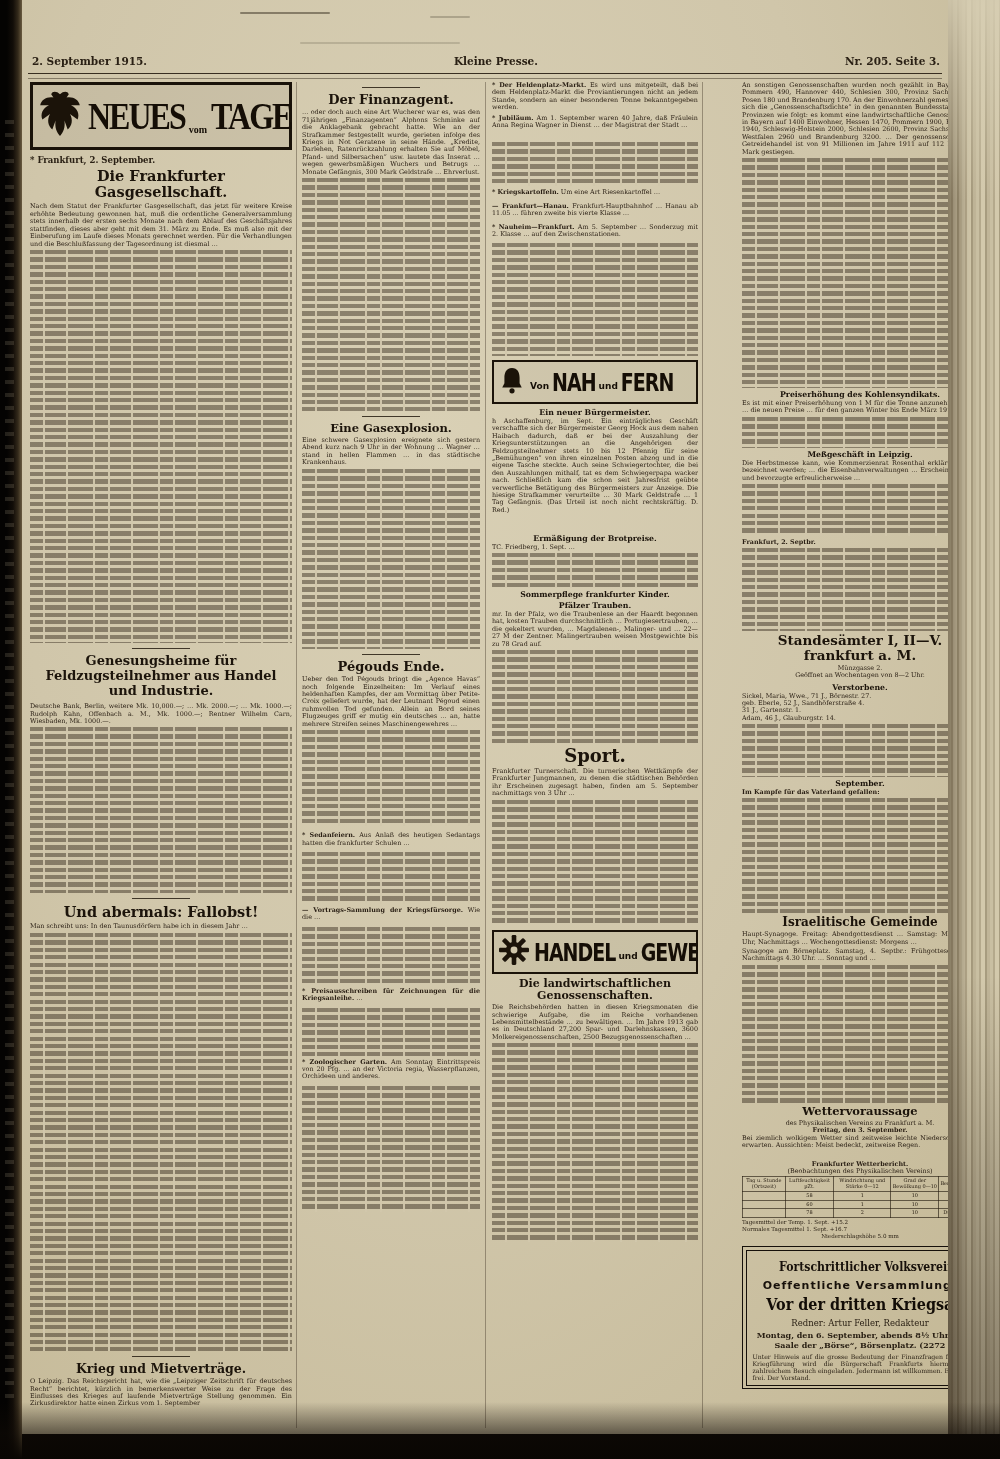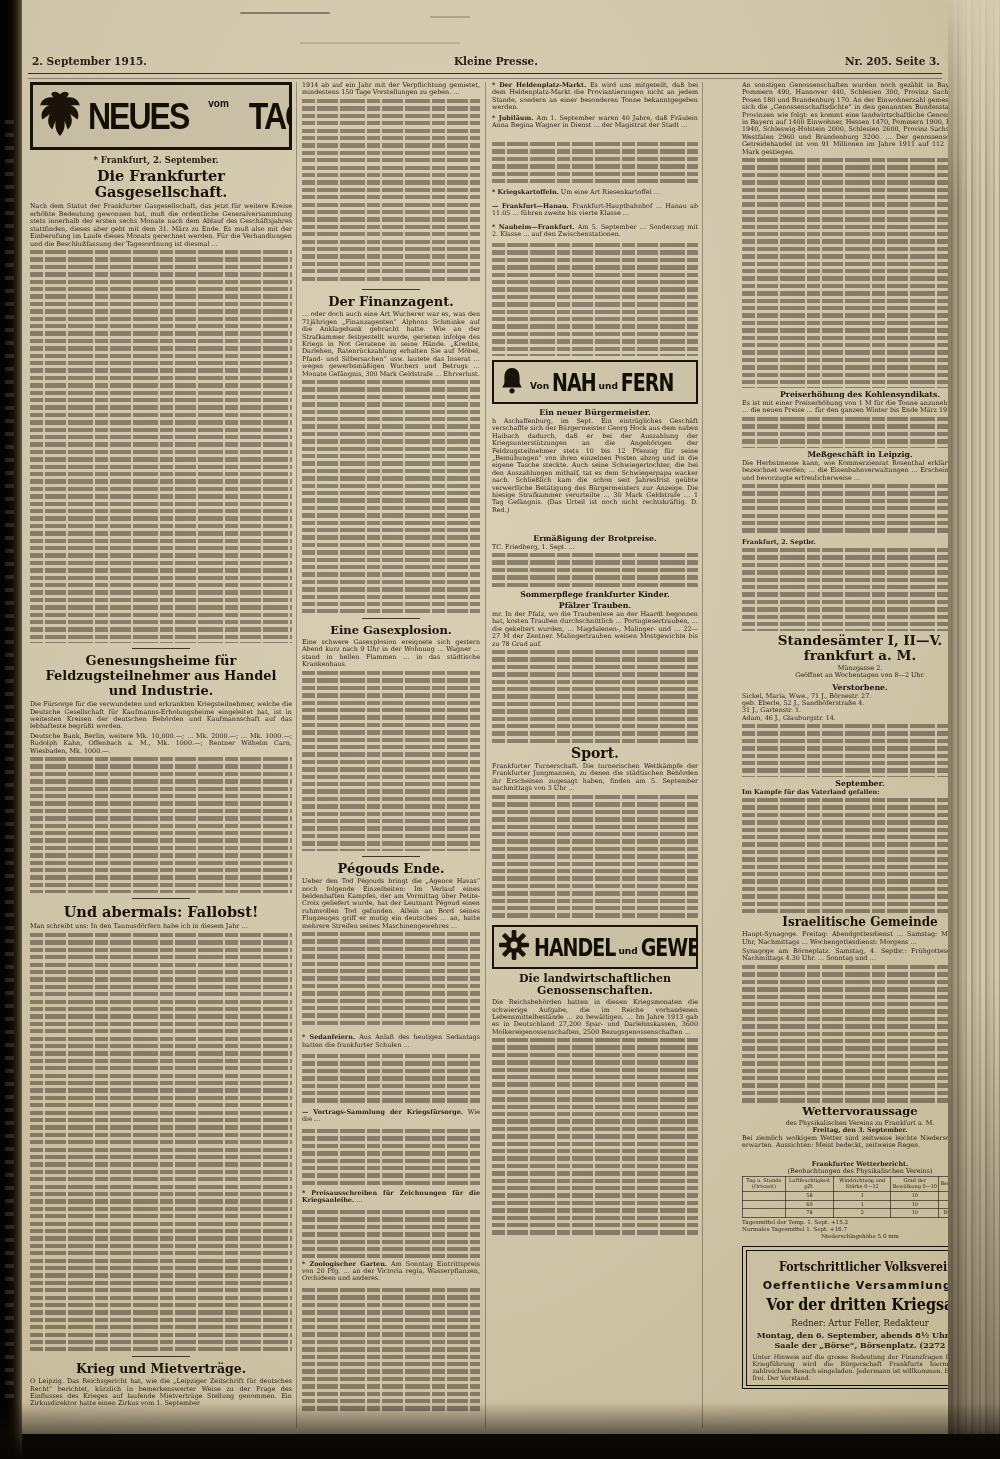--- a/index.html
+++ b/index.html
@@ -35,30 +35,30 @@
 
   .t{font-size:6.4px;line-height:7.4px;text-align:justify;color:#2b2015;}
   .t .lead{font-weight:bold;}
   .body{display:flex;flex-direction:column;overflow:hidden;}
   .texture{flex:1 1 auto;min-height:4px;margin-top:2px;opacity:.92;background:
      repeating-linear-gradient(90deg,rgba(0,0,0,0) 0 13px,rgba(209,199,172,.95) 13px 15px,rgba(0,0,0,0) 15px 36px,rgba(209,199,172,.95) 36px 38px,rgba(0,0,0,0) 38px 63px,rgba(209,199,172,.95) 63px 65px),
      repeating-linear-gradient(180deg,rgba(42,31,19,.48) 0 4.3px,rgba(0,0,0,0) 4.3px 7.4px);}
   .h-lg{font-size:14.5px;font-weight:bold;text-align:center;line-height:1.12;margin:3px 0 3px;color:#1c140b;}
   .h-md{font-size:11.5px;font-weight:bold;text-align:center;line-height:1.1;margin:2px 0;color:#1c140b;}
   .h-sm{font-size:7.8px;font-weight:bold;text-align:center;margin:2px 0 1px;color:#1c140b;}
-  .h-xl{font-size:14px;font-weight:bold;text-align:center;margin:2px 0;color:#1c140b;}
+  .h-xl{font-size:18px;font-weight:bold;text-align:center;margin:2px 0;color:#1c140b;}
   .div{width:58px;margin:5px auto 5px;border-top:1.4px solid rgba(38,28,16,.85);}
   .cen{text-align:center;}
 
   .masthead{border:3px solid #191209;height:58px;display:flex;align-items:center;gap:6px;
           padding:2px 5px;background:rgba(25,18,10,.05);}
-  .mh-text{display:flex;align-items:flex-start;gap:20px;font-family:Liberation Sans, sans-serif;font-weight:bold;color:#150e06;}
+  .mh-text{display:flex;align-items:flex-end;gap:4px;font-family:Liberation Serif, serif;font-weight:bold;color:#150e06;}
   .mh-big{font-size:32px;letter-spacing:-2px;display:inline-block;transform:scaleY(1.18);}
   .mh-small{font-size:10px;}
-  .dateline{text-align:center;font-weight:bold;font-size:8.5px;margin:5px 10px 2px 0;}
+  .dateline{text-align:left;font-weight:bold;font-size:8.5px;margin:5px 10px 2px 0;}
 
   .section-box{border:2.5px solid #1b1309;display:flex;align-items:center;gap:5px;
           padding:3px 5px;margin:4px 0 4px;background:rgba(20,14,8,.04);}
   .sb-text{display:flex;align-items:baseline;gap:3px;font-family:"DejaVu Sans",sans-serif;font-weight:bold;color:#150e06;white-space:nowrap;}
   .sb-big{font-size:19px;letter-spacing:-1px;display:inline-block;transform:scaleY(1.3);}
   .sb-small{font-size:9px;}
 
   table.wb{width:100%;border-collapse:collapse;font-size:5px;line-height:1.15;margin:1px 0;}
   table.wb th,table.wb td{border:1px solid rgba(40,30,18,.65);padding:1px 1px;text-align:center;font-weight:normal;}
   .wb-foot{font-size:5.6px;line-height:7px;}
@@ -109,44 +109,39 @@
 
     <div class="h-lg">Die Frankfurter Gasgesellschaft.</div>
     <div class="body" style="height:440px">
       <div class="t">Nach dem Statut der Frankfurter Gasgesellschaft, das jetzt für weitere Kreise erhöhte Bedeutung gewonnen hat, muß die ordentliche Generalversammlung stets innerhalb der ersten sechs Monate nach dem Ablauf des Geschäftsjahres stattfinden, dieses aber geht mit dem 31. März zu Ende. Es muß also mit der Einberufung im Laufe dieses Monats gerechnet werden. Für die Verhandlungen und die Beschlußfassung der Tagesordnung ist diesmal …</div>
       <div class="texture"></div>
     </div>
     <div class="div"></div>
 
     <div class="h-lg" style="font-size:13px">Genesungsheime für Feldzugsteilnehmer aus Handel und Industrie.</div>
     <div class="body" style="height:192px">
-      <div class="t">Die Fürsorge für die verwundeten und erkrankten Kriegsteilnehmer, welche die Deutsche Gesellschaft für Kaufmanns-Erholungsheime eingeleitet hat, ist in weitesten Kreisen der deutschen Behörden und Kaufmannschaft auf das lebhafteste begrüßt worden.</div>
       <div class="t" style="margin-top:2px">Deutsche Bank, Berlin, weitere Mk. 10,000.—; … Mk. 2000.—; … Mk. 1000.—; Rudolph Kahn, Offenbach a. M., Mk. 1000.—; Rentner Wilhelm Carn, Wiesbaden, Mk. 1000.—.</div>
       <div class="texture"></div>
     </div>
     <div class="div"></div>
 
     <div class="h-lg">Und abermals: Fallobst!</div>
     <div class="body" style="height:428px">
       <div class="t">Man schreibt uns: In den Taunusdörfern habe ich in diesem Jahr …</div>
       <div class="texture"></div>
     </div>
     <div class="div"></div>
 
     <div class="h-md" style="font-size:12.5px">Krieg und Mietverträge.</div>
     <div class="body" style="height:52px">
       <div class="t">O Leipzig. Das Reichsgericht hat, wie die „Leipziger Zeitschrift für deutsches Recht“ berichtet, kürzlich in bemerkenswerter Weise zu der Frage des Einflusses des Krieges auf laufende Mietverträge Stellung genommen. Ein Zirkusdirektor hatte einen Zirkus vom 1. September</div>
     </div>
   </div>
 
   <div class="col" id="col2">
-    <div class="body" style="height:202px">
-      <div class="t">1914 ab auf ein Jahr mit der Verpflichtung gemietet, mindestens 150 Tage Vorstellungen zu geben. …</div>
-      <div class="texture"></div>
-    </div>
     <div class="div"></div>
 
     <div class="h-md" style="font-size:13px">Der Finanzagent.</div>
     <div class="body" style="height:302px">
       <div class="t">… oder doch auch eine Art Wucherer war es, was den 71jährigen „Finanzagenten“ Alphons Schminke auf die Anklagebank gebracht hatte. Wie an der Strafkammer festgestellt wurde, gerieten infolge des Kriegs in Not Geratene in seine Hände. „Kredite, Darlehen, Ratenrückzahlung erhalten Sie auf Möbel, Pfand- und Silbersachen“ usw. lautete das Inserat … wegen gewerbsmäßigen Wuchers und Betrugs … Monate Gefängnis, 300 Mark Geldstrafe … Ehrverlust.</div>
       <div class="texture"></div>
     </div>
     <div class="div"></div>
 
     <div class="h-md">Eine Gasexplosion.</div>

